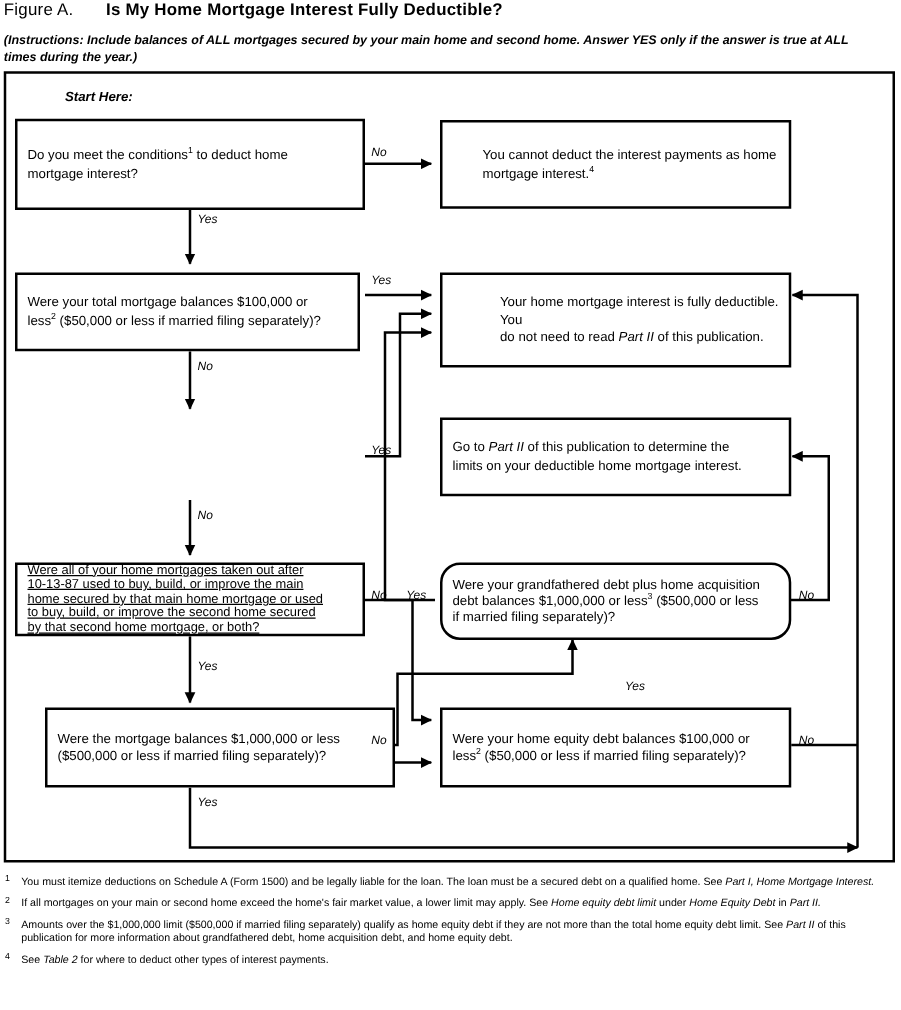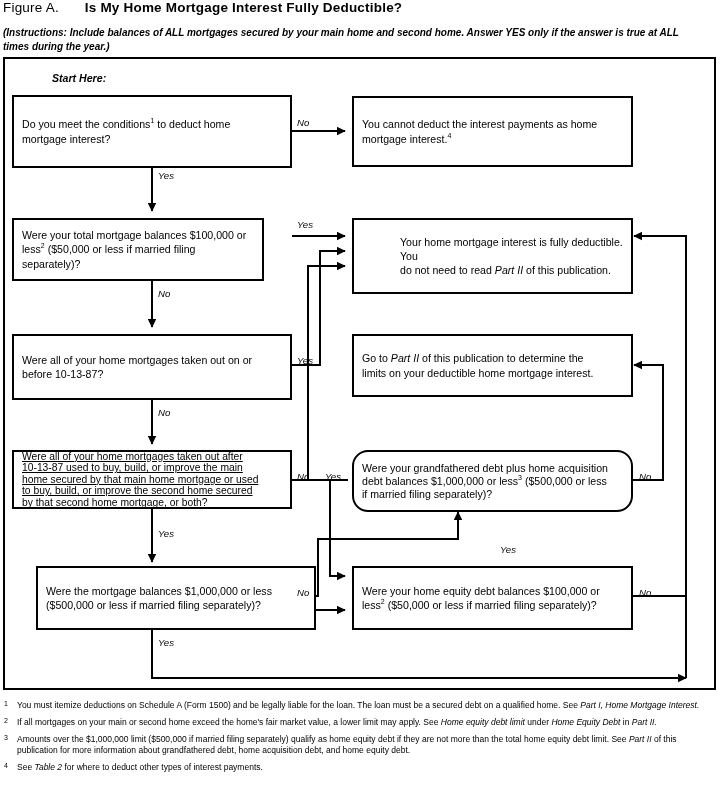--- a/index.html
+++ b/index.html
@@ -101,47 +101,41 @@
 
   <div class="starthere">Start Here:</div>
 
   <div class="node" id="n-q1" style="left:12px;top:95px;width:280px;height:73px;">
     <div class="txt">
       <span>Do you meet the conditions</span><sup>1</sup><span> to deduct home</span><br>
       <span>mortgage interest?</span>
     </div>
   </div>
 
-  <div class="node" id="n-cannot" style="left:352px;top:96px;width:281px;height:71px;">
+  <div class="node" id="n-cannot" style="left:352px;top:96px;width:281px;height:71px;padding-left:24px;">
     <div class="txt">
       <span>You cannot deduct the interest payments as home</span><br>
       <span>mortgage interest.</span><sup>4</sup>
     </div>
   </div>
 
-  <div class="node" id="n-q2" style="left:12px;top:218px;width:252px;height:63px;">
+  <div class="node" id="n-q2" style="left:12px;top:218px;width:276px;height:63px;">
     <div class="txt">
       <span>Were your total mortgage balances $100,000 or</span><br>
       <span>less</span><sup>2</sup><span> ($50,000 or less if married filing separately)?</span>
     </div>
   </div>
 
   <div class="node" id="n-fd" style="left:352px;top:218px;width:281px;height:76px;padding-left:38px;">
     <div class="txt">
       <span>Your home mortgage interest is fully deductible. You</span><br>
       <span>do not need to read </span><span class="it">Part II</span><span> of this publication.</span>
     </div>
   </div>
 
-  <div class="node" id="n-q3" style="left:12px;top:334px;width:280px;height:66px;">
-    <div class="txt">
-      <span>Were all of your home mortgages taken out on or</span><br>
-      <span>before 10-13-87?</span>
-    </div>
-  </div>
 
   <div class="node" id="n-gp2" style="left:352px;top:334px;width:281px;height:63px;">
     <div class="txt">
       <span>Go to </span><span class="it">Part II</span><span> of this publication to determine the</span><br>
       <span>limits on your deductible home mortgage interest.</span>
     </div>
   </div>
 
   <div class="node" id="n-q4" style="left:12px;top:450px;width:280px;height:59px;">
     <div class="txt" style="line-height:11.6px;font-size:10.3px;text-decoration:underline;">

